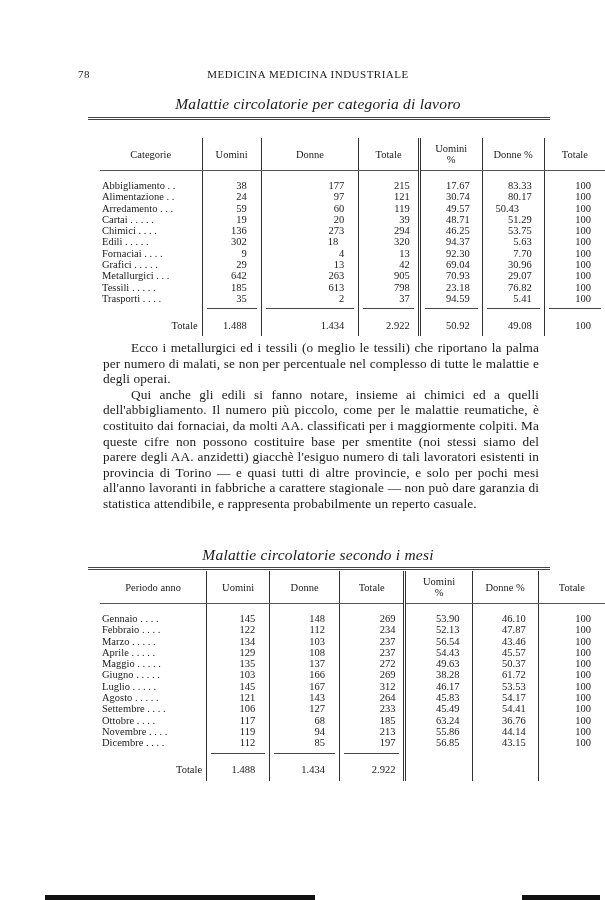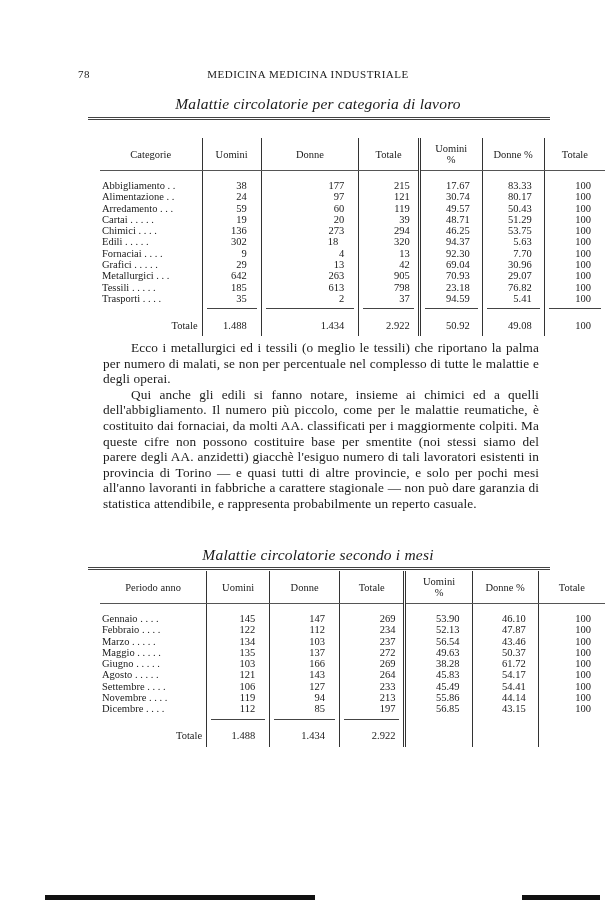--- a/index.html
+++ b/index.html
@@ -70,21 +70,21 @@
         <td class="c4 vdl" style="padding-right: 12px;">30.74</td>
         <td class="c5 vl" style="padding-right: 12px;">80.17</td>
         <td class="c6 vl" style="padding-right: 14px;">100</td>
       </tr>
       <tr>
         <td class="lab c0">Arredamento . . .</td>
         <td class="c1 vl" style="padding-right: 14px;">59</td>
         <td class="c2 vl" style="padding-right: 14px; padding-left: 36px;">60</td>
         <td class="c3 vl" style="padding-right: 8px;">119</td>
         <td class="c4 vdl" style="padding-right: 12px;">49.57</td>
-        <td class="c5 vl" style="padding-right: 12px;">50.43</td>
+        <td class="c5 vl" style="padding-right: 12px; text-align: center;">50.43</td>
         <td class="c6 vl" style="padding-right: 14px;">100</td>
       </tr>
       <tr>
         <td class="lab c0">Cartai . . . . .</td>
         <td class="c1 vl" style="padding-right: 14px;">19</td>
         <td class="c2 vl" style="padding-right: 14px;">20</td>
         <td class="c3 vl" style="padding-right: 8px;">39</td>
         <td class="c4 vdl" style="padding-right: 12px;">48.71</td>
         <td class="c5 vl" style="padding-right: 12px;">51.29</td>
         <td class="c6 vl" style="padding-right: 14px;">100</td>
@@ -180,21 +180,21 @@
       <th class="c3 vl">Totale</th>
       <th class="c4 vdl"><span style="display:inline-block;width:40px;">Uomini %</span></th>
       <th class="c5 vl"><span style="display:inline-block;width:40px;">Donne %</span></th>
       <th class="c6 vl">Totale</th>
     </tr>
   </thead>
   <tbody>
       <tr class="first">
         <td class="lab c0">Gennaio . . . .</td>
         <td class="c1 vl" style="padding-right: 14px;">145</td>
-        <td class="c2 vl" style="padding-right: 14px;">147</td>
+        <td class="c2 vl" style="padding-right: 14px;">148</td>
         <td class="c3 vl" style="padding-right: 8px;">269</td>
         <td class="c4 vdl" style="padding-right: 12px;">53.90</td>
         <td class="c5 vl" style="padding-right: 12px;">46.10</td>
         <td class="c6 vl" style="padding-right: 14px;">100</td>
       </tr>
       <tr>
         <td class="lab c0">Febbraio . . . .</td>
         <td class="c1 vl" style="padding-right: 14px;">122</td>
         <td class="c2 vl" style="padding-right: 14px;">112</td>
         <td class="c3 vl" style="padding-right: 8px;">234</td>
@@ -205,53 +205,80 @@
       <tr>
         <td class="lab c0">Marzo . . . . .</td>
         <td class="c1 vl" style="padding-right: 14px;">134</td>
         <td class="c2 vl" style="padding-right: 14px;">103</td>
         <td class="c3 vl" style="padding-right: 8px;">237</td>
         <td class="c4 vdl" style="padding-right: 12px;">56.54</td>
         <td class="c5 vl" style="padding-right: 12px;">43.46</td>
         <td class="c6 vl" style="padding-right: 14px;">100</td>
       </tr>
       <tr>
+        <td class="lab c0">Aprile . . . . .</td>
+        <td class="c1 vl" style="padding-right: 14px;">129</td>
+        <td class="c2 vl" style="padding-right: 14px;">108</td>
+        <td class="c3 vl" style="padding-right: 8px;">237</td>
+        <td class="c4 vdl" style="padding-right: 12px;">54.43</td>
+        <td class="c5 vl" style="padding-right: 12px;">45.57</td>
+        <td class="c6 vl" style="padding-right: 14px;">100</td>
+      </tr>
+      <tr>
         <td class="lab c0">Maggio . . . . .</td>
         <td class="c1 vl" style="padding-right: 14px;">135</td>
         <td class="c2 vl" style="padding-right: 14px;">137</td>
         <td class="c3 vl" style="padding-right: 8px;">272</td>
         <td class="c4 vdl" style="padding-right: 12px;">49.63</td>
         <td class="c5 vl" style="padding-right: 12px;">50.37</td>
         <td class="c6 vl" style="padding-right: 14px;">100</td>
       </tr>
       <tr>
         <td class="lab c0">Giugno . . . . .</td>
         <td class="c1 vl" style="padding-right: 14px;">103</td>
         <td class="c2 vl" style="padding-right: 14px;">166</td>
         <td class="c3 vl" style="padding-right: 8px;">269</td>
         <td class="c4 vdl" style="padding-right: 12px;">38.28</td>
         <td class="c5 vl" style="padding-right: 12px;">61.72</td>
         <td class="c6 vl" style="padding-right: 14px;">100</td>
       </tr>
       <tr>
+        <td class="lab c0">Luglio . . . . .</td>
+        <td class="c1 vl" style="padding-right: 14px;">145</td>
+        <td class="c2 vl" style="padding-right: 14px;">167</td>
+        <td class="c3 vl" style="padding-right: 8px;">312</td>
+        <td class="c4 vdl" style="padding-right: 12px;">46.17</td>
+        <td class="c5 vl" style="padding-right: 12px;">53.53</td>
+        <td class="c6 vl" style="padding-right: 14px;">100</td>
+      </tr>
+      <tr>
         <td class="lab c0">Agosto . . . . .</td>
         <td class="c1 vl" style="padding-right: 14px;">121</td>
         <td class="c2 vl" style="padding-right: 14px;">143</td>
         <td class="c3 vl" style="padding-right: 8px;">264</td>
         <td class="c4 vdl" style="padding-right: 12px;">45.83</td>
         <td class="c5 vl" style="padding-right: 12px;">54.17</td>
         <td class="c6 vl" style="padding-right: 14px;">100</td>
       </tr>
       <tr>
         <td class="lab c0">Settembre . . . .</td>
         <td class="c1 vl" style="padding-right: 14px;">106</td>
         <td class="c2 vl" style="padding-right: 14px;">127</td>
         <td class="c3 vl" style="padding-right: 8px;">233</td>
         <td class="c4 vdl" style="padding-right: 12px;">45.49</td>
         <td class="c5 vl" style="padding-right: 12px;">54.41</td>
+        <td class="c6 vl" style="padding-right: 14px;">100</td>
+      </tr>
+      <tr>
+        <td class="lab c0">Ottobre . . . .</td>
+        <td class="c1 vl" style="padding-right: 14px;">117</td>
+        <td class="c2 vl" style="padding-right: 14px;">68</td>
+        <td class="c3 vl" style="padding-right: 8px;">185</td>
+        <td class="c4 vdl" style="padding-right: 12px;">63.24</td>
+        <td class="c5 vl" style="padding-right: 12px;">36.76</td>
         <td class="c6 vl" style="padding-right: 14px;">100</td>
       </tr>
       <tr>
         <td class="lab c0">Novembre . . . .</td>
         <td class="c1 vl" style="padding-right: 14px;">119</td>
         <td class="c2 vl" style="padding-right: 14px;">94</td>
         <td class="c3 vl" style="padding-right: 8px;">213</td>
         <td class="c4 vdl" style="padding-right: 12px;">55.86</td>
         <td class="c5 vl" style="padding-right: 12px;">44.14</td>
         <td class="c6 vl" style="padding-right: 14px;">100</td>

